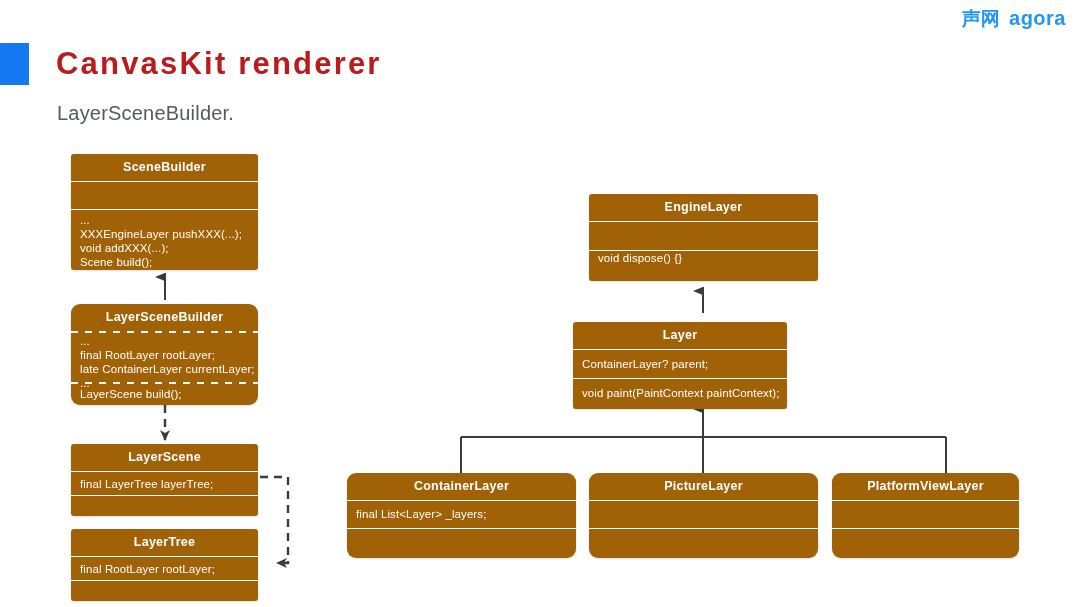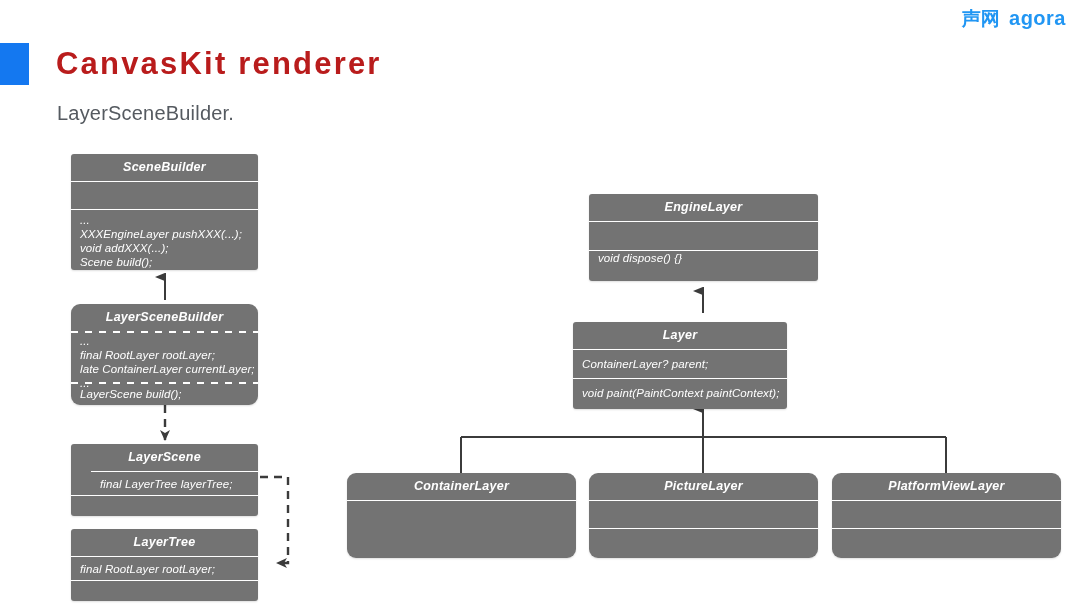--- a/index.html
+++ b/index.html
@@ -66,26 +66,25 @@
   
   #diagram {
     position: absolute;
     left: 0;
     top: 0;
     width: 1080px;
     height: 607px;
   }
   .uml-box {
     position: absolute;
-    background: #737373;
+    background: #a16207;
     border-radius: 3px;
     box-shadow: 0 1px 2px rgba(0,0,0,0.13);
     box-sizing: border-box;
     overflow: hidden;
-    font-style: italic;
   }
   .uml-box.rounded { border-radius: 9px; }
   .uml-title {
     color: #ffffff;
     font-size: 12.5px;
     font-weight: 700;
     text-align: center;
     letter-spacing: 0.25px;
     line-height: 1.15;
     padding: 6px 6px 7px 6px;
@@ -174,21 +173,21 @@
   <div class="uml-title">LayerSceneBuilder</div>
   <div class="uml-sec dashed-top" style="height:51px; padding-top:3px;">...
 final RootLayer rootLayer;
 late ContainerLayer currentLayer;
 ...</div>
   <div class="uml-sec dashed-top" style="height:24px; padding-top:5px;">LayerScene build();</div>
 </div>
 
 <div class="uml-box" style="left:71px; top:444px; width:187px; height:72px;">
   <div class="uml-title">LayerScene</div>
-  <div class="uml-sec" style="height:24px;margin-left:20px;">final LayerTree layerTree;</div>
+  <div class="uml-sec" style="height:24px;">final LayerTree layerTree;</div>
   <div class="uml-sec empty" style="height:24px;"></div>
 </div>
 
 <div class="uml-box" style="left:71px; top:529px; width:187px; height:72px;">
   <div class="uml-title">LayerTree</div>
   <div class="uml-sec" style="height:24px;">final RootLayer rootLayer;</div>
   <div class="uml-sec empty" style="height:24px;"></div>
 </div>
 
 <div class="uml-box" style="left:589px; top:194px; width:229px; height:87px;">
@@ -198,26 +197,27 @@
 </div>
 
 <div class="uml-box" style="left:573px; top:322px; width:214px; height:87px;">
   <div class="uml-title">Layer</div>
   <div class="uml-sec" style="height:29px; padding-top:7px;">ContainerLayer? parent;</div>
   <div class="uml-sec" style="height:29px; padding-top:7px;">void paint(PaintContext paintContext);</div>
 </div>
 
 <div class="uml-box rounded" style="left:347px; top:473px; width:229px; height:85px;">
   <div class="uml-title">ContainerLayer</div>
+  <div class="uml-sec" style="height:28px; padding-top:6px;">final List&lt;Layer&gt; _layers;</div>
   <div class="uml-sec empty" style="height:29px;"></div>
 </div>
 
 <div class="uml-box rounded" style="left:589px; top:473px; width:229px; height:85px;">
   <div class="uml-title">PictureLayer</div>
   <div class="uml-sec empty" style="height:28px;"></div>
   <div class="uml-sec empty" style="height:29px;"></div>
 </div>
 
-<div class="uml-box rounded" style="left:832px; top:473px; width:229px; height:85px;">
+<div class="uml-box rounded" style="left:832px; top:473px; width:187px; height:85px;">
   <div class="uml-title">PlatformViewLayer</div>
   <div class="uml-sec empty" style="height:28px;"></div>
   <div class="uml-sec empty" style="height:29px;"></div>
 </div>
 
 </body></html>

